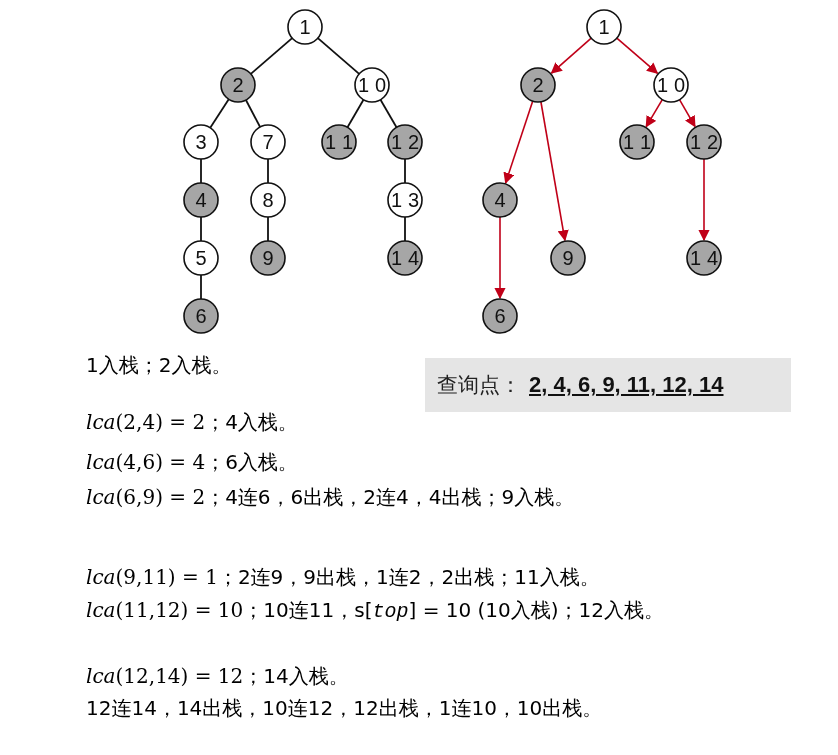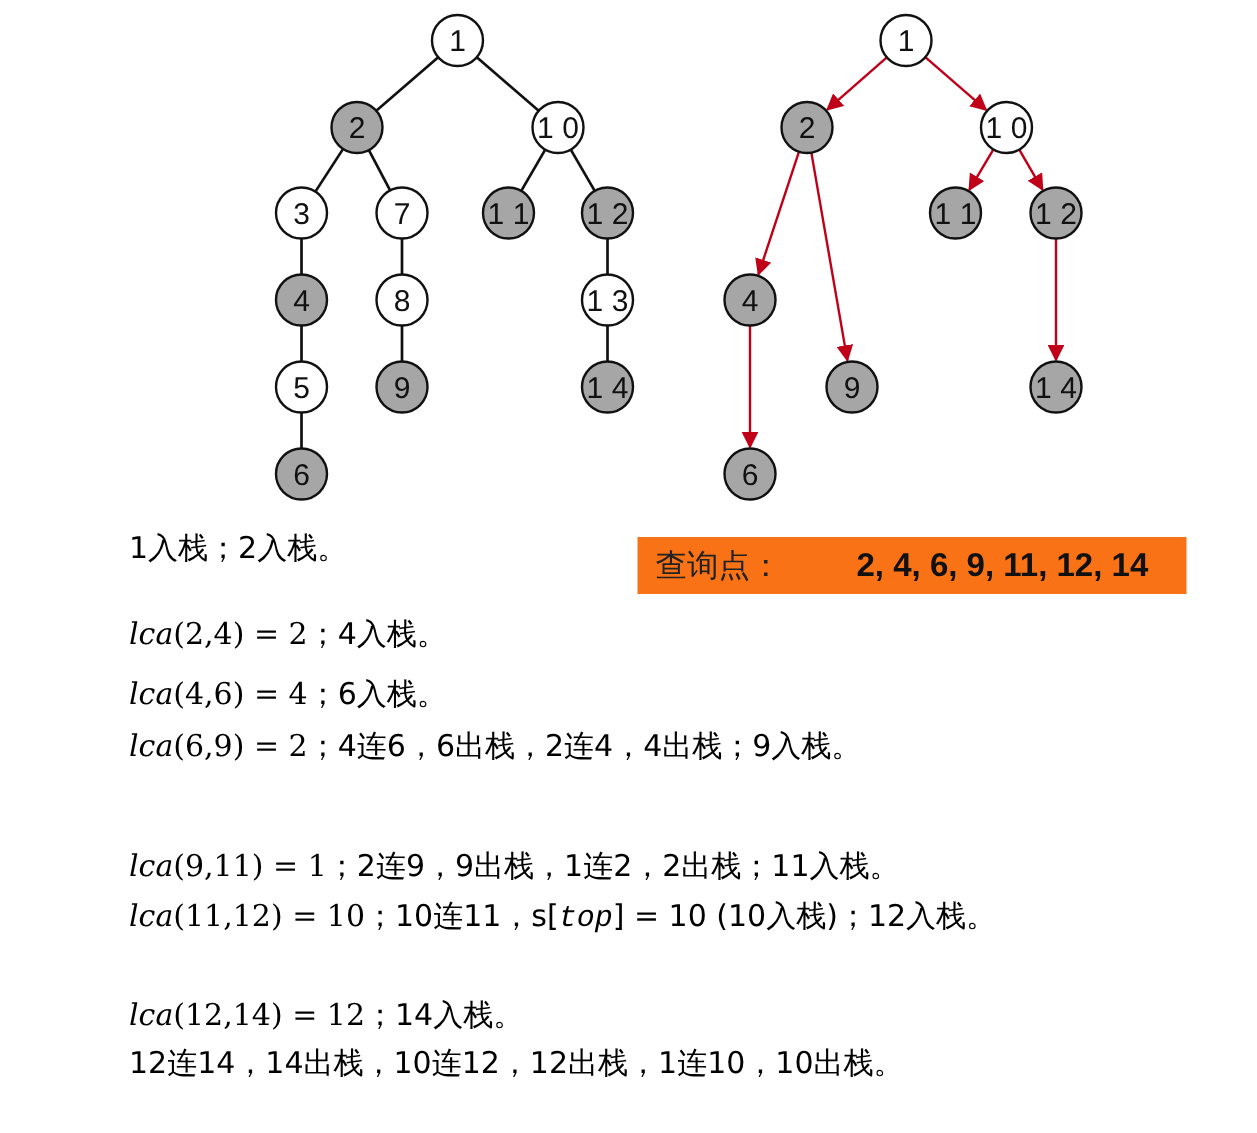--- a/index.html
+++ b/index.html
@@ -1,24 +1,24 @@
 <!DOCTYPE html>
 <html><head>
 <meta charset="utf-8">
 <style>
   html, body { margin:0; padding:0; background:#ffffff; }
   body { width:838px; height:755px; position:relative; overflow:hidden;
          font-family:"Liberation Sans", "DejaVu Sans", sans-serif; color:#111; }
   #trees { position:absolute; left:0; top:0; }
   .node-label { font-family:"Liberation Sans", sans-serif; font-size:20px; }
-  .query-box { position:absolute; left:425px; top:358px; width:366px; height:38px;
-               background:#f97316; display:flex; align-items:center; padding-left:12px;
-               box-sizing:border-box; font-size:22px;gap:42px; }
+  .query-box { position:absolute; left:425px; top:358px; width:366px; height:54px;
+               background:#e5e5e5; display:flex; align-items:center; padding-left:12px;
+               box-sizing:border-box; font-size:22px; }
   .query-box .lbl { font-family:"DejaVu Sans", sans-serif; font-size:21px; color:#222; }
-  .query-box .vals { font-weight:bold; margin-left:8px; font-size:22px; }
+  .query-box .vals { font-weight:bold; margin-left:8px; font-size:22px;text-decoration:underline; }
   .steps { position:absolute; left:86px; top:352px; }
   .step { position:absolute; left:0; white-space:nowrap; font-family:"DejaVu Sans", sans-serif;
           font-size:20px; color:#000000; }
   .step .math { font-family:"DejaVu Serif", serif; }
   .step .math i { font-style:italic; }
 </style>
 </head>
 <body>
 
 <svg id="trees" width="838" height="345" xmlns="http://www.w3.org/2000/svg">

